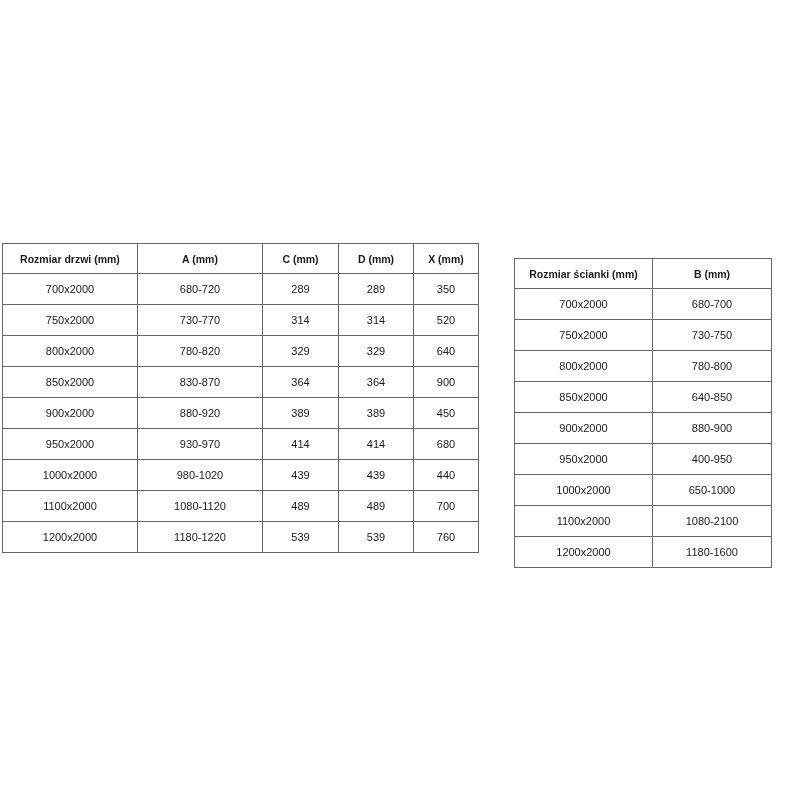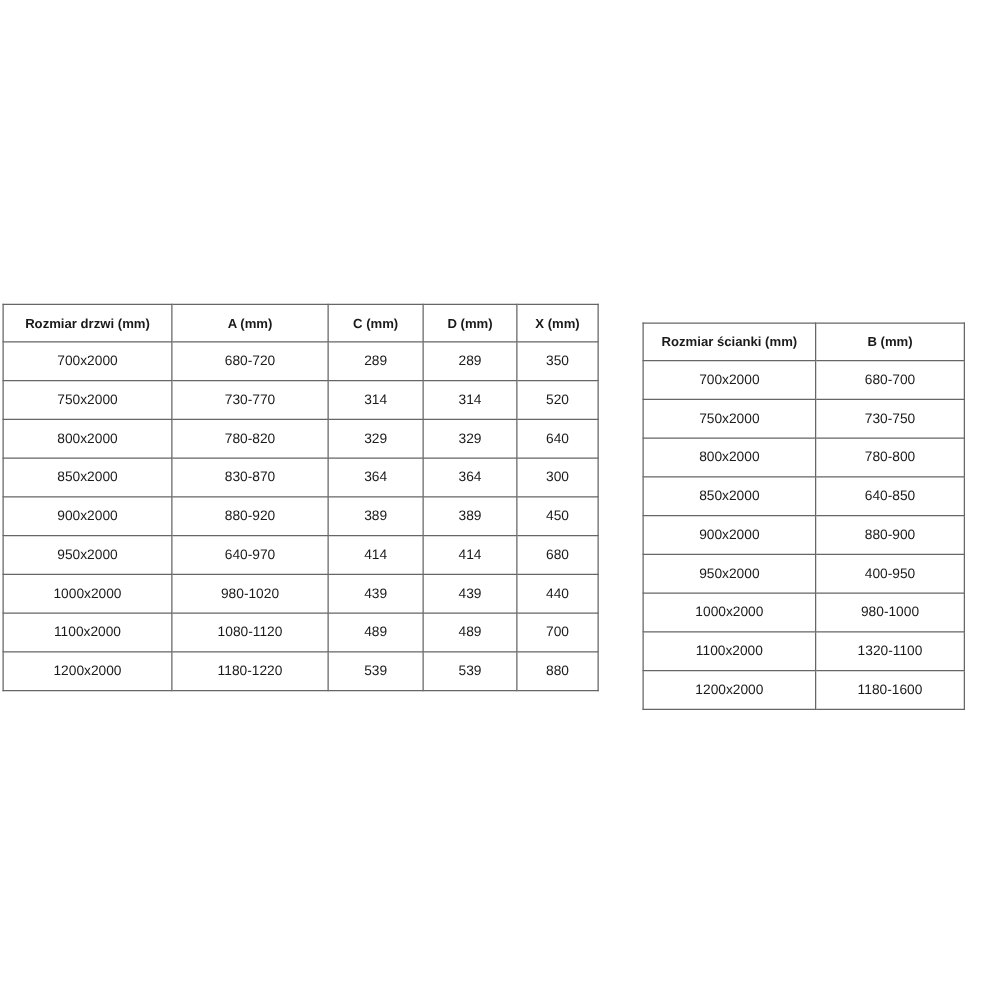--- a/index.html
+++ b/index.html
@@ -75,32 +75,32 @@
           <td>780-820</td>
           <td>329</td>
           <td>329</td>
           <td>640</td>
         </tr>
       <tr>
           <td>850x2000</td>
           <td>830-870</td>
           <td>364</td>
           <td>364</td>
-          <td>300</td>
+          <td>900</td>
         </tr>
       <tr>
           <td>900x2000</td>
           <td>880-920</td>
           <td>389</td>
           <td>389</td>
           <td>450</td>
         </tr>
       <tr>
           <td>950x2000</td>
-          <td>640-970</td>
+          <td>930-970</td>
           <td>414</td>
           <td>414</td>
           <td>680</td>
         </tr>
       <tr>
           <td>1000x2000</td>
           <td>980-1020</td>
           <td>439</td>
           <td>439</td>
           <td>440</td>
@@ -110,21 +110,21 @@
           <td>1080-1120</td>
           <td>489</td>
           <td>489</td>
           <td>700</td>
         </tr>
       <tr>
           <td>1200x2000</td>
           <td>1180-1220</td>
           <td>539</td>
           <td>539</td>
-          <td>880</td>
+          <td>760</td>
         </tr>
     </tbody>
   </table>
 
   <table class="spec" id="wall-table">
     <colgroup>
       <col style="width:138px">
         <col style="width:119px">
     </colgroup>
     <thead>
@@ -153,25 +153,25 @@
       <tr>
           <td>900x2000</td>
           <td>880-900</td>
         </tr>
       <tr>
           <td>950x2000</td>
           <td>400-950</td>
         </tr>
       <tr>
           <td>1000x2000</td>
-          <td>980-1000</td>
+          <td>650-1000</td>
         </tr>
       <tr>
           <td>1100x2000</td>
-          <td>1320-1100</td>
+          <td>1080-2100</td>
         </tr>
       <tr>
           <td>1200x2000</td>
           <td>1180-1600</td>
         </tr>
     </tbody>
   </table>
 
 </div>
 

